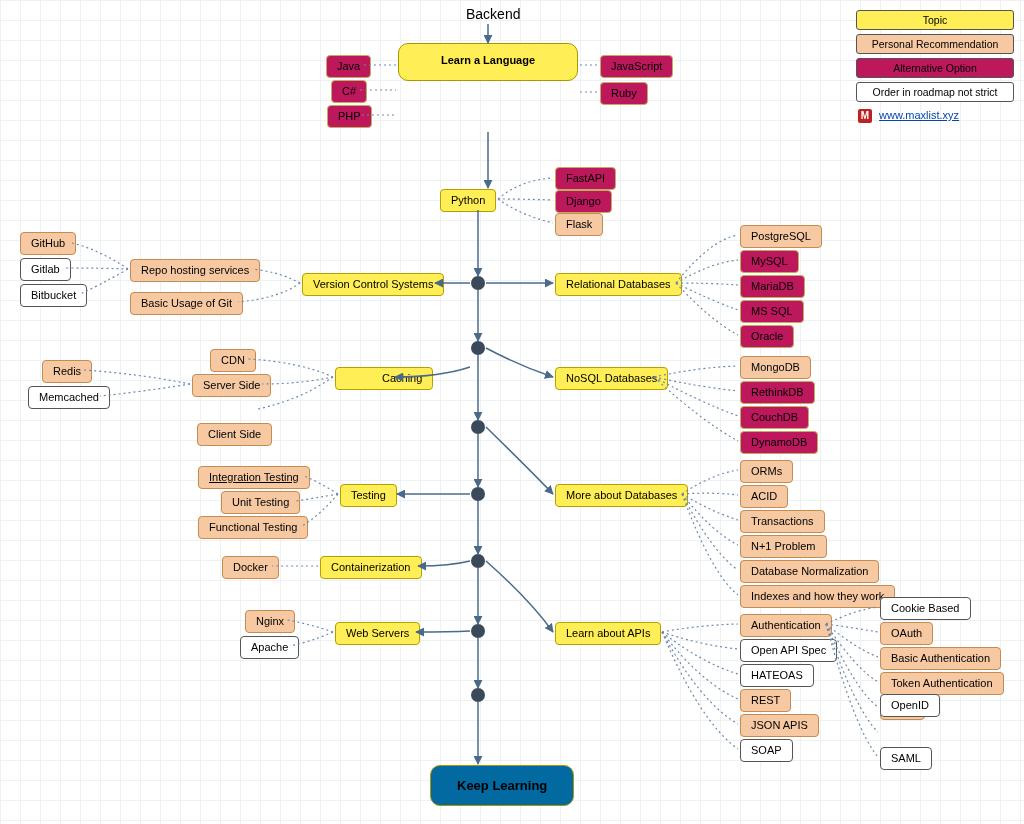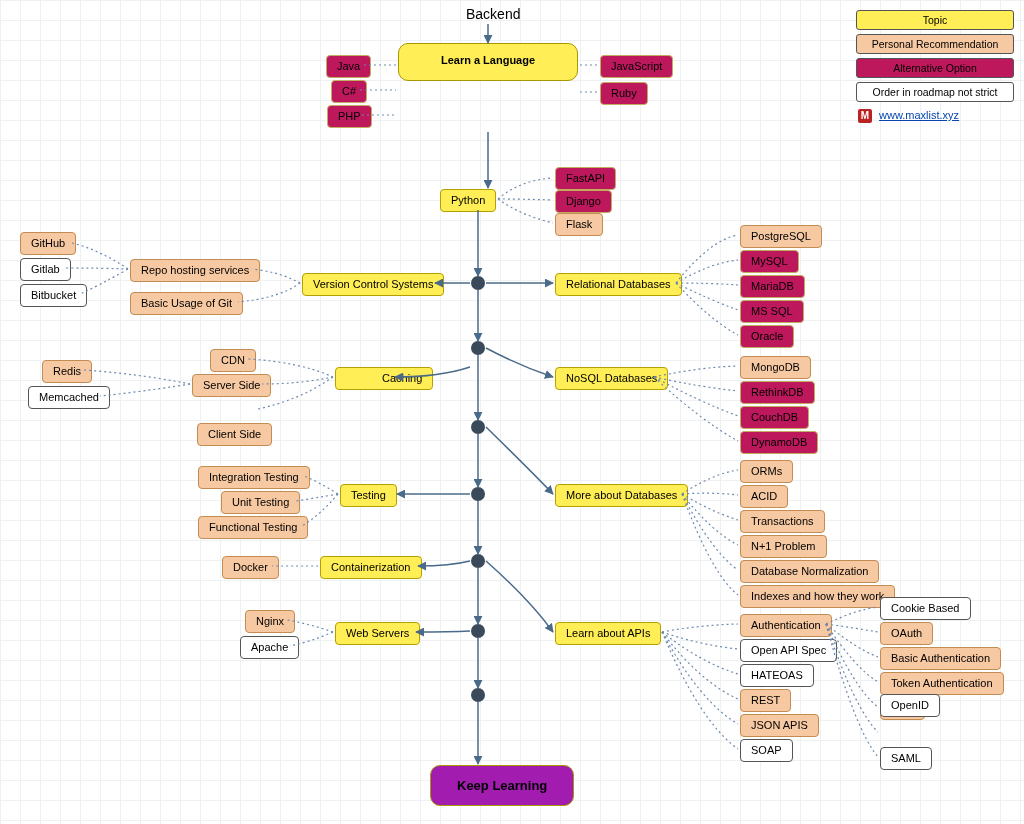--- a/index.html
+++ b/index.html
@@ -43,21 +43,21 @@
     padding: 10px 14px;
     text-align: center;
     width: 180px;
   }
   .bignode .title { font-weight: bold; font-size: 11px; margin-bottom:4px; }
   .bignode .desc { font-size: 10px; line-height:13px; color:#333; }
   .keep {
     position: absolute;
     border: 1px solid #a99600;
     border-radius: 10px;
-    background: #a21caf;
+    background: #0369a1;
     padding: 12px 26px;
     text-align: center;
     font-weight: bold;
     font-size: 13px;
   }
   .legend {
     position: absolute;
     top: 10px; right: 10px;
     width: 158px;
   }
@@ -139,21 +139,21 @@
 <div class="node alt" style="left:740px; top:431px;">DynamoDB</div>
 
 <div class="node topic" style="left:335px; top:367px;padding-left:46px;">Caching</div>
 <div class="node rec" style="left:210px; top:349px;">CDN</div>
 <div class="node rec" style="left:192px; top:374px;">Server Side</div>
 <div class="node rec" style="left:197px; top:399px;margin-top:24px;">Client Side</div>
 <div class="node rec" style="left:42px; top:360px;">Redis</div>
 <div class="node plain" style="left:28px; top:386px;">Memcached</div>
 
 <div class="node topic" style="left:340px; top:484px;">Testing</div>
-<div class="node rec" style="left:198px; top:466px;">Integration Testing</div>
+<div class="node rec" style="left:198px; top:466px;text-decoration:underline;">Integration Testing</div>
 <div class="node rec" style="left:221px; top:491px;">Unit Testing</div>
 <div class="node rec" style="left:198px; top:516px;">Functional Testing</div>
 
 <div class="node topic" style="left:555px; top:484px;">More about Databases</div>
 <div class="node rec" style="left:740px; top:460px;">ORMs</div>
 <div class="node rec" style="left:740px; top:485px;">ACID</div>
 <div class="node rec" style="left:740px; top:510px;">Transactions</div>
 <div class="node rec" style="left:740px; top:535px;">N+1 Problem</div>
 <div class="node rec" style="left:740px; top:560px;">Database Normalization</div>
 <div class="node rec" style="left:740px; top:585px;">Indexes and how they work</div>

